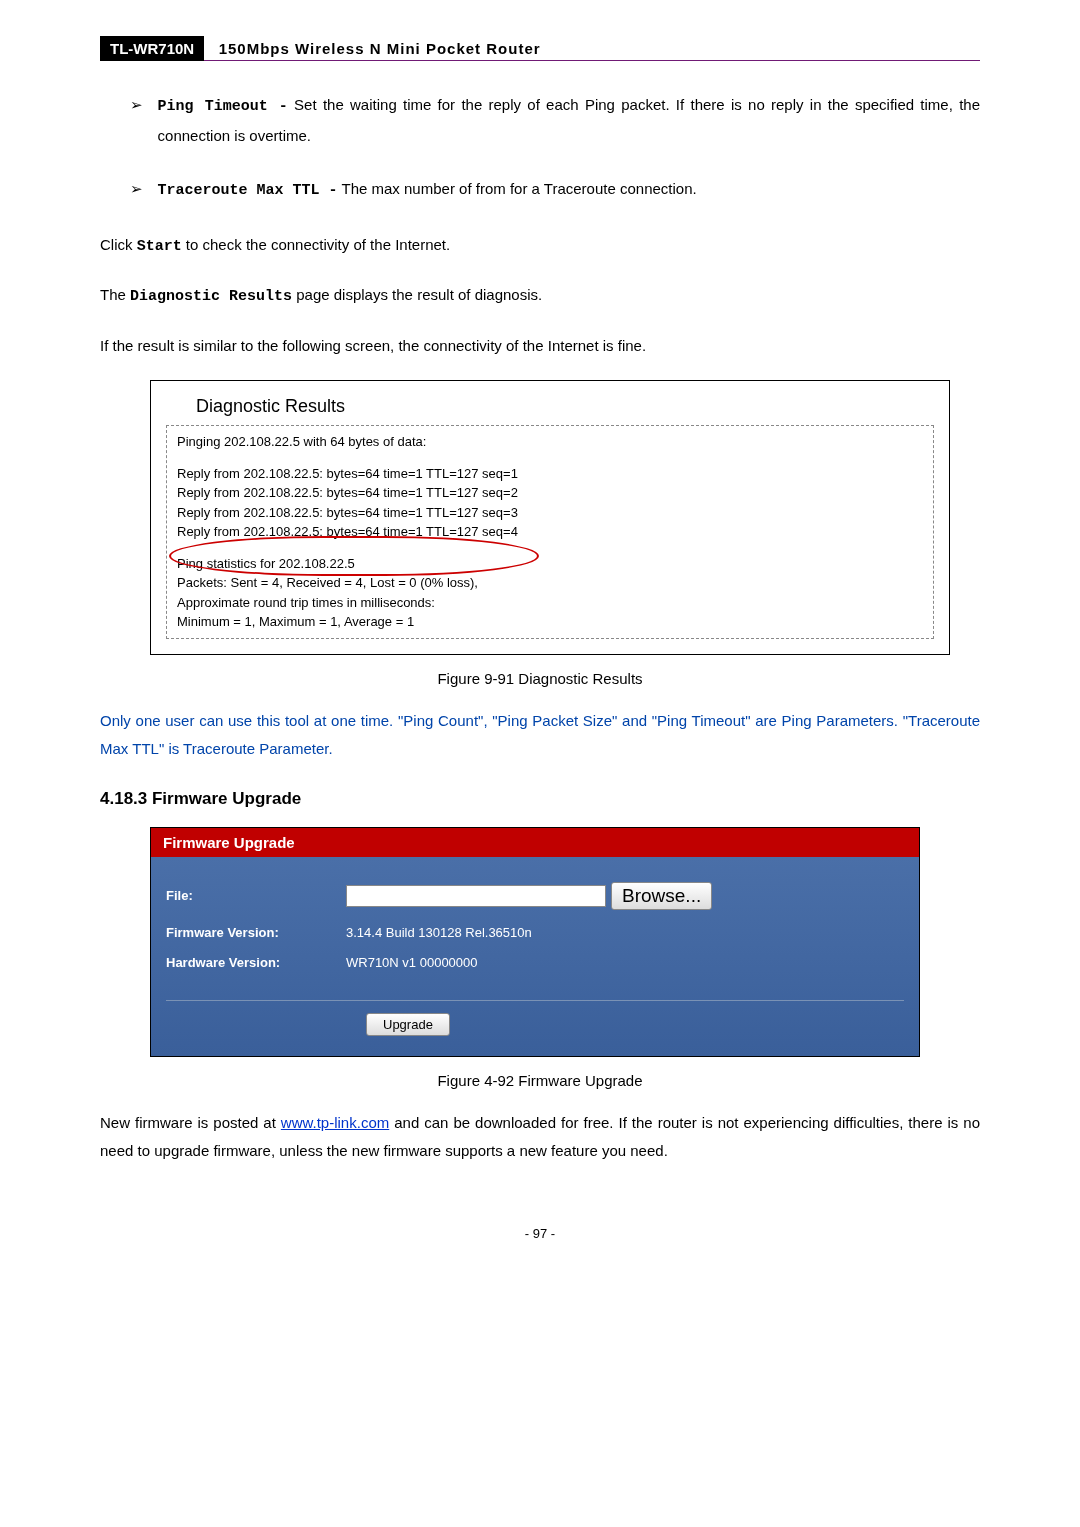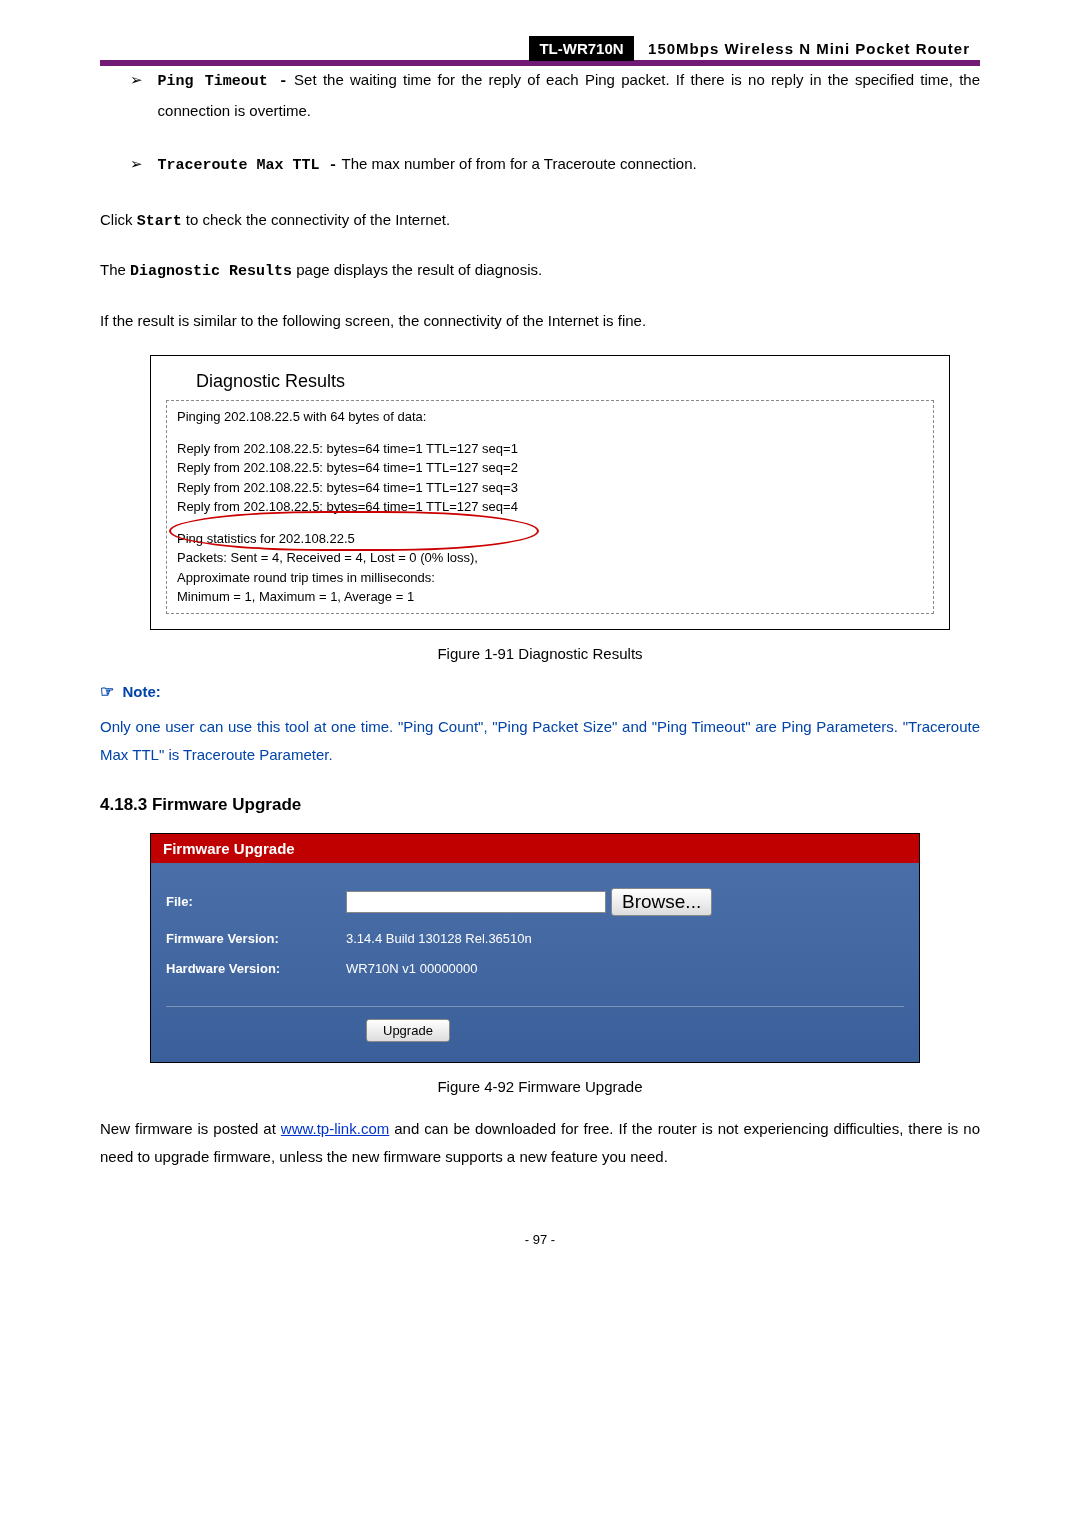--- a/index.html
+++ b/index.html
@@ -7,23 +7,24 @@
       font-family: Arial, sans-serif;
       background: #fff;
       width: 1080px;
       margin: 0 auto;
       padding: 40px 0;
     }
     .page {
       padding: 0 100px;
     }
     .header-bar {
-      border-bottom: 6px solid #701a75;
+      border-bottom: 1px solid #701a75;
       padding-bottom: 2px;
-      text-align: right;
+      margin-bottom: 30px;
+      text-align: left;
     }
     .header-inner {
       display: inline-block;
     }
     .header-model {
       background: #000;
       color: #fff;
       font-weight: bold;
       padding: 4px 10px;
       font-size: 15px;
@@ -236,26 +237,22 @@
       <div class="diag-line">Reply from 202.108.22.5:  bytes=64  time=1  TTL=127  seq=4</div>
       <div class="diag-spacer"></div>
       <div class="diag-line">Ping statistics for 202.108.22.5</div>
       <div class="diag-line">  Packets: Sent = 4, Received = 4, Lost = 0 (0% loss),</div>
       <div class="diag-line">Approximate round trip times in milliseconds:</div>
       <div class="diag-line">  Minimum = 1, Maximum = 1, Average = 1</div>
       <div class="red-circle"></div>
     </div>
   </div>
 
-  <div class="fig-caption">Figure 1-91    Diagnostic Results</div>
-
-  <div class="note-header">
-    <span class="note-icon">☞</span>
-    <span>Note:</span>
-  </div>
+  <div class="fig-caption">Figure 9-91    Diagnostic Results</div>
+
   <p class="note-text">Only one user can use this tool at one time. "Ping Count", "Ping Packet Size" and "Ping Timeout" are Ping Parameters. "Traceroute Max TTL" is Traceroute Parameter.</p>
 
   <div class="section-heading">4.18.3 Firmware Upgrade</div>
 
   <div class="firmware-box">
     <div class="firmware-header">Firmware Upgrade</div>
     <div class="firmware-body">
       <div class="firmware-row">
         <div class="firmware-label">File:</div>
         <input class="firmware-input" type="text" value="" style="">

